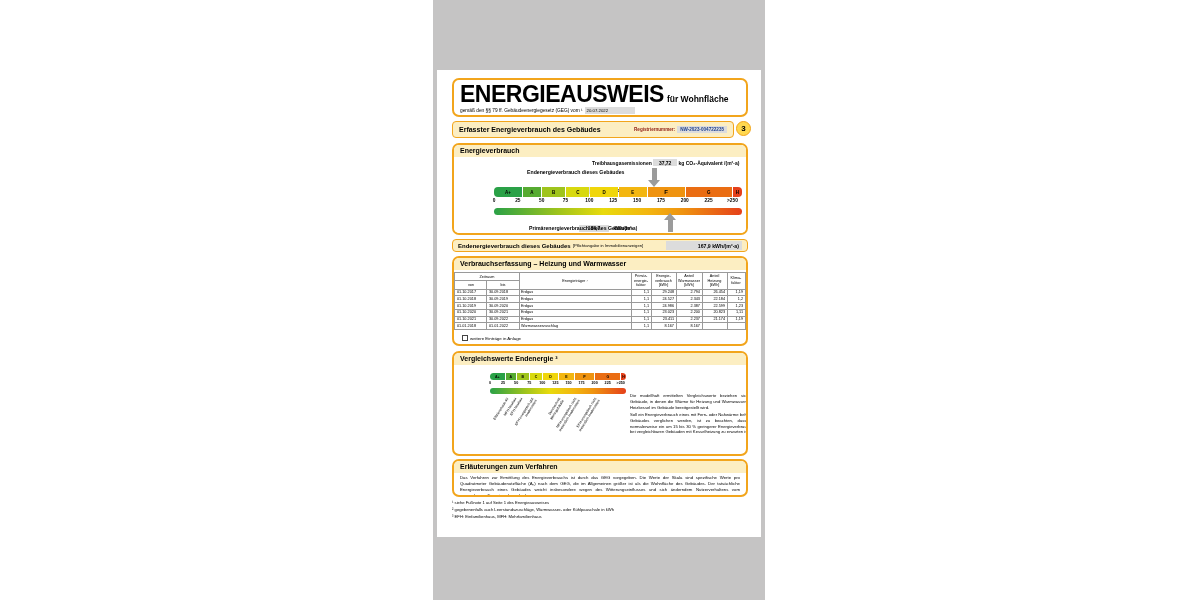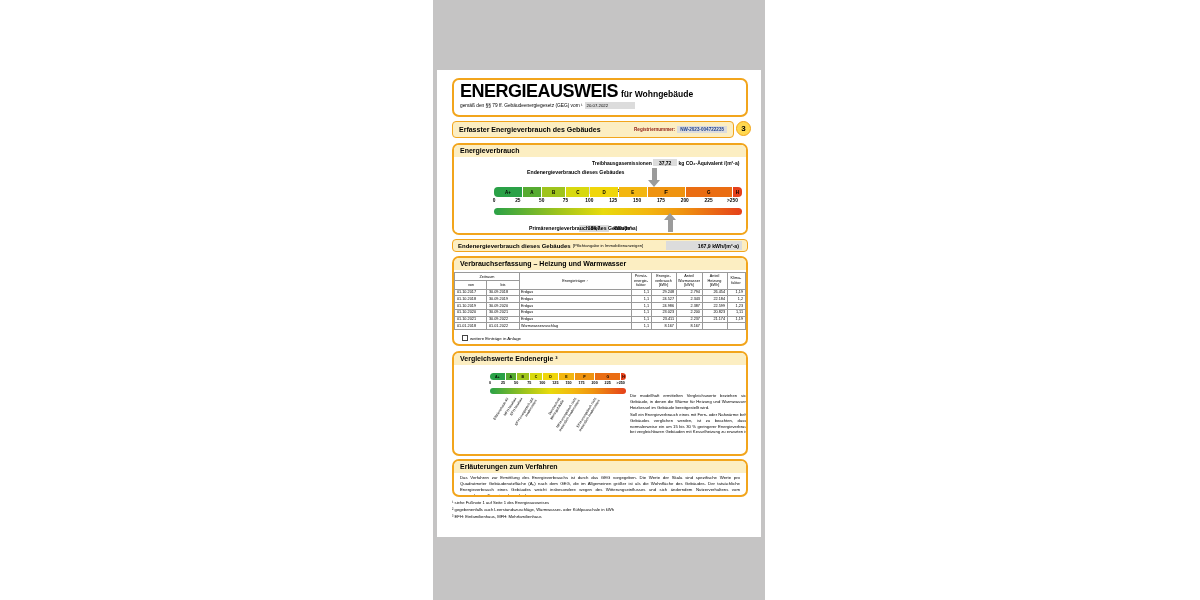--- a/index.html
+++ b/index.html
@@ -9,21 +9,21 @@
   .page{position:absolute;left:437px;top:70px;width:324px;height:467px;background:#fff;}
 
   
   .obox{position:absolute;left:15px;width:296px;border:2px solid #f2a51c;border-radius:7px;background:#fff;box-sizing:border-box;overflow:hidden;}
   .strip{background:#fceec2;padding:2px 6px;font-weight:bold;font-size:7px;line-height:1.2;}
   .crebar{position:absolute;left:15px;background:#fceec2;border:1.5px solid #f2a51c;border-radius:4px;box-sizing:border-box;display:flex;align-items:center;}
 
   
   .hdr{top:8px;height:39px;padding:2px 6px;}
   .hdr-titlerow{white-space:nowrap;overflow:hidden;}
-  .hdr-title{font-size:18px;font-weight:bold;letter-spacing:-0.5px;line-height:1.05;}
+  .hdr-title{font-size:23px;font-weight:bold;letter-spacing:-0.5px;line-height:1.05;}
   .hdr-sub{font-size:8.5px;font-weight:bold;margin-left:3px;}
   .hdr-law{font-size:4.8px;margin-top:1px;display:flex;align-items:center;gap:2px;}
   .gbox{background:#dcdcdc;display:inline-block;text-align:center;}
   .datebox{width:46px;font-size:4.3px;padding:1px 2px;text-align:left;}
 
   
   .topbar{top:51px;height:17px;width:282px;padding:0 6px;}
   .topbar-title{font-weight:bold;font-size:7px;flex:1;}
   .reg-label{font-size:4.6px;color:#8e1a10;font-weight:bold;margin-right:2px;}
   .reg-box{font-size:4.6px;color:#1d4091;padding:1px 3px;font-weight:bold;}
@@ -93,21 +93,21 @@
   .footnotes{position:absolute;left:15px;top:430px;width:296px;font-size:4.2px;line-height:1.65;}
 </style>
 </head>
 <body>
 
 <div class="viewer-col"></div>
 
 <div class="page">
 
   <div class="obox hdr">
-    <div class="hdr-titlerow"><span class="hdr-title">ENERGIEAUSWEIS</span><span class="hdr-sub">für Wohngebäude</span></div>
+    <div class="hdr-titlerow"><span class="hdr-title">ENERGIEAUSWEIS</span><span class="hdr-sub">für Wohnfläche</span></div>
     <div class="hdr-law">
       <span>gemäß den §§ 79 ff. Gebäudeenergiegesetz (GEG) vom ¹</span>
       <span class="gbox datebox">20.07.2022</span>
     </div>
   </div>
 
   <div class="crebar topbar">
     <span class="topbar-title">Erfasster Energieverbrauch des Gebäudes</span>
     <span class="reg-label">Registriernummer:</span>
     <span class="gbox reg-box">NW-2023-004722235</span>

